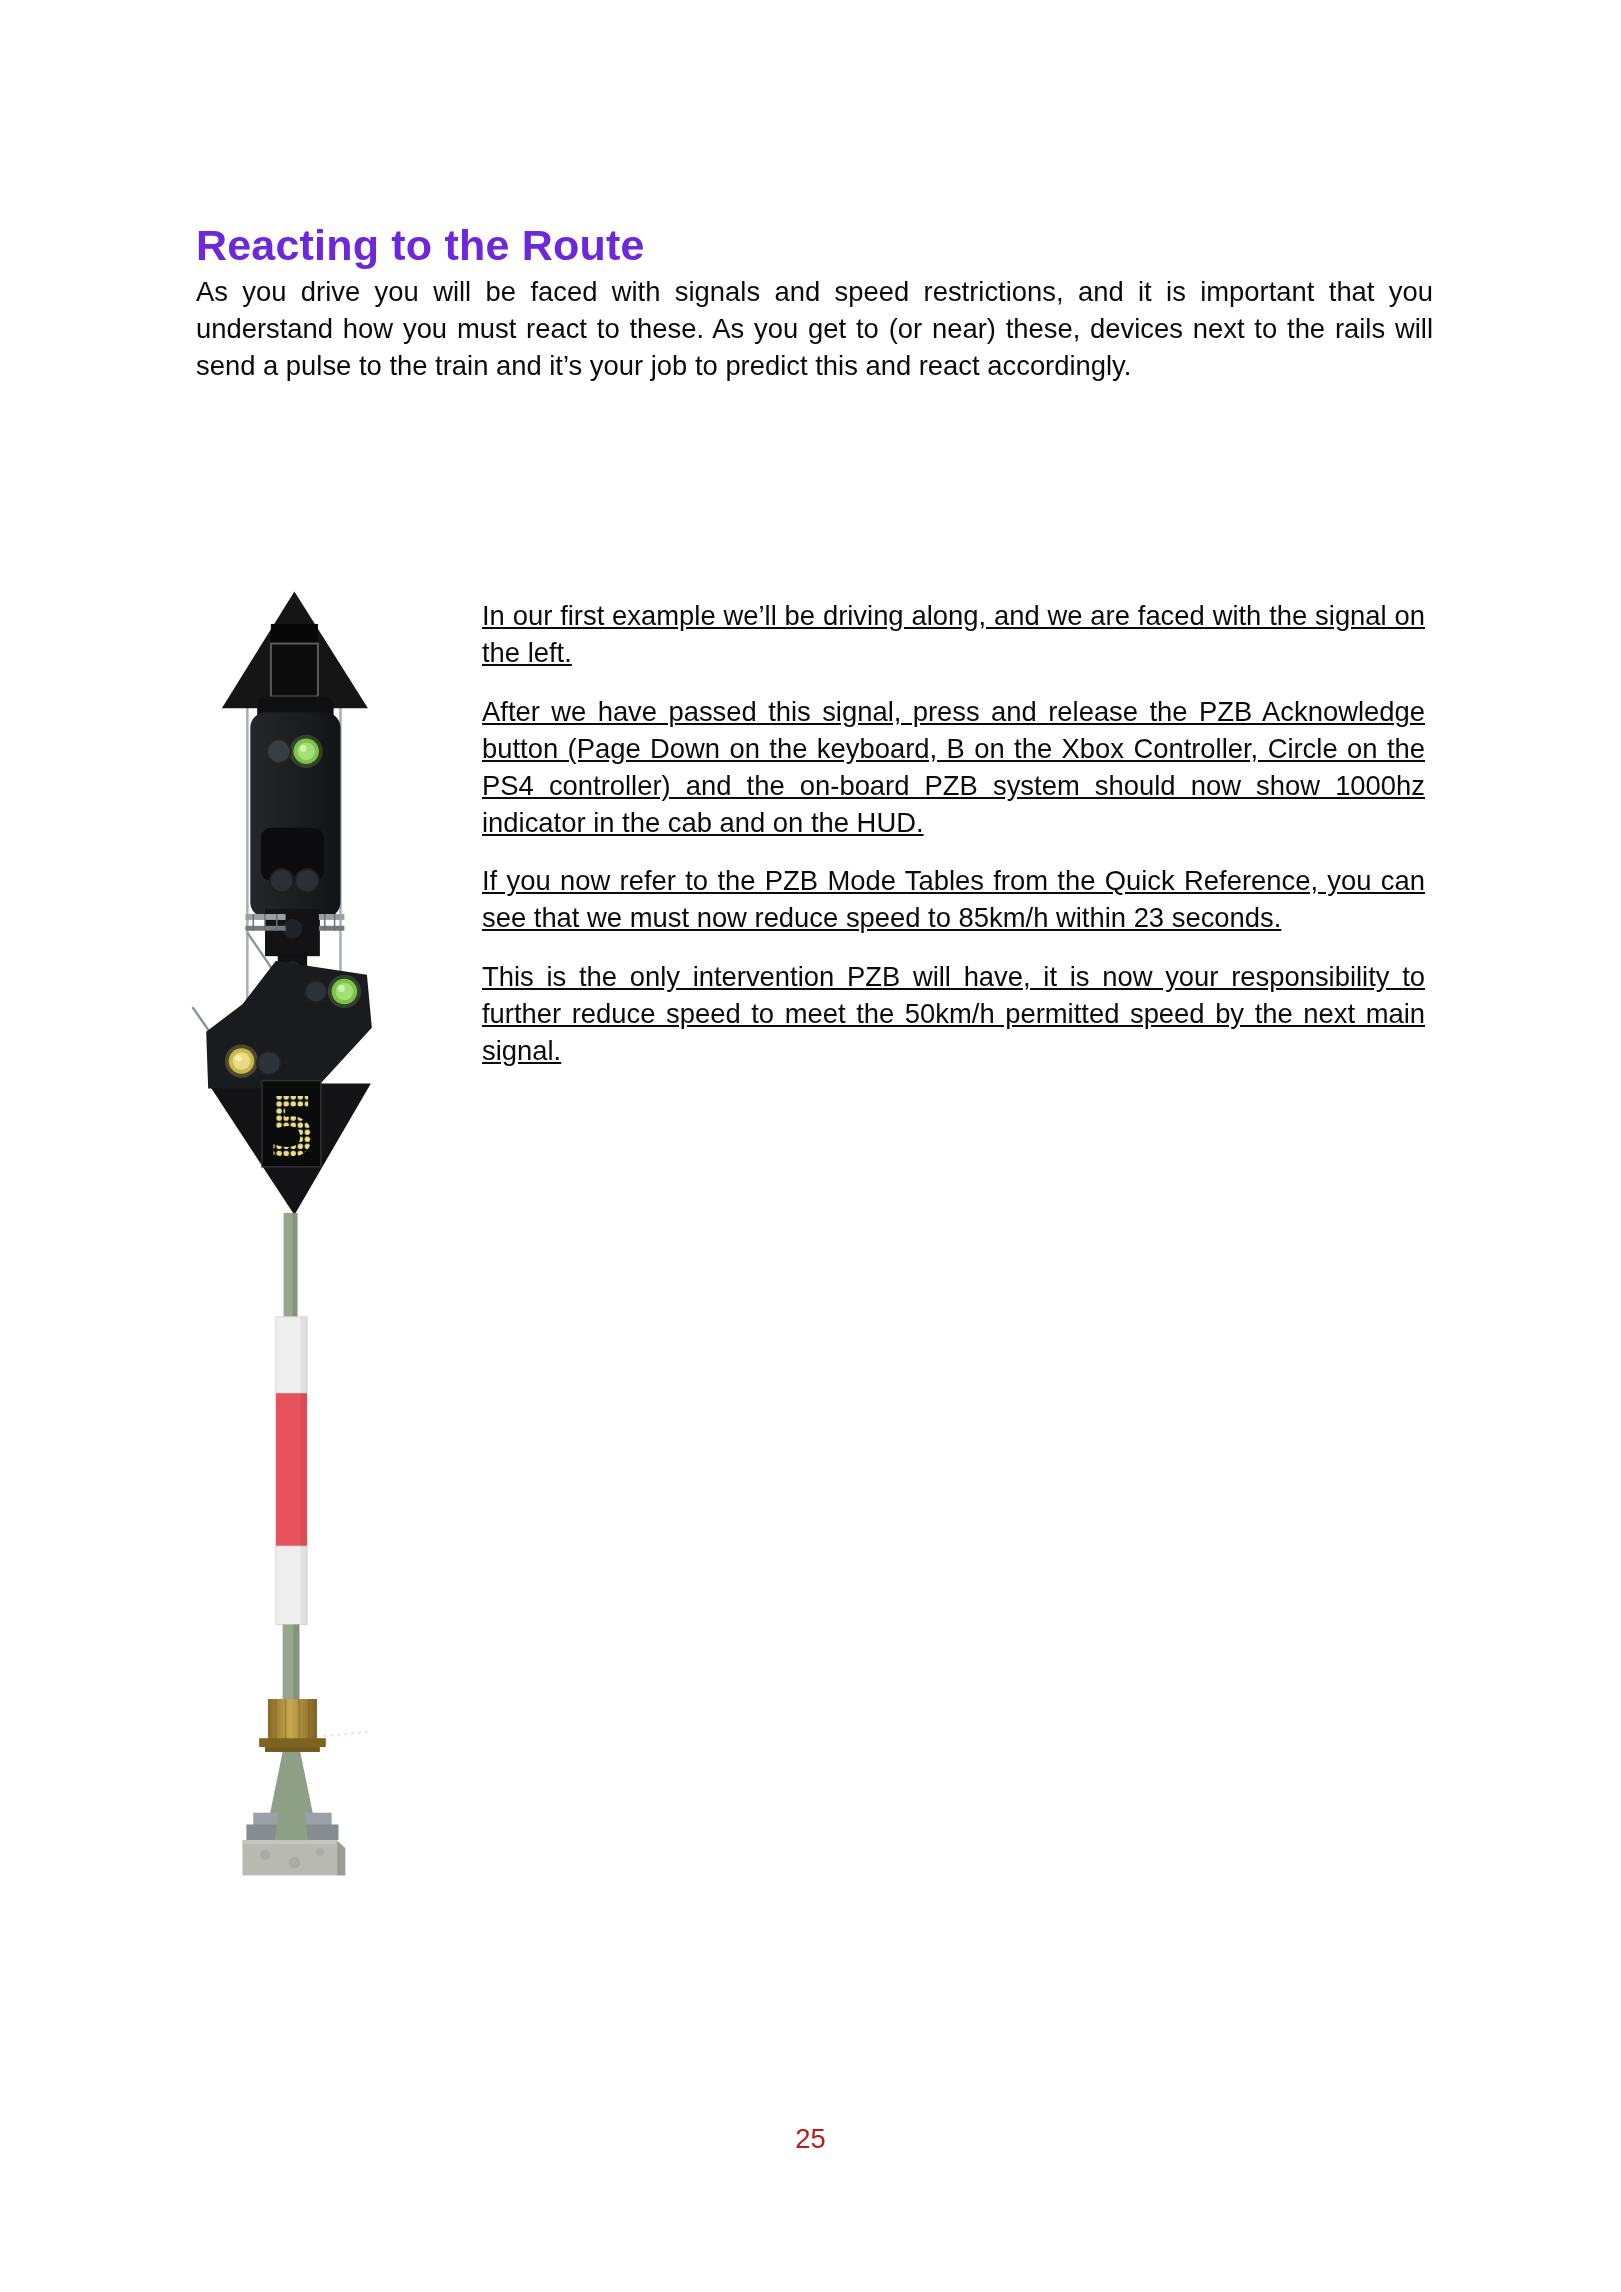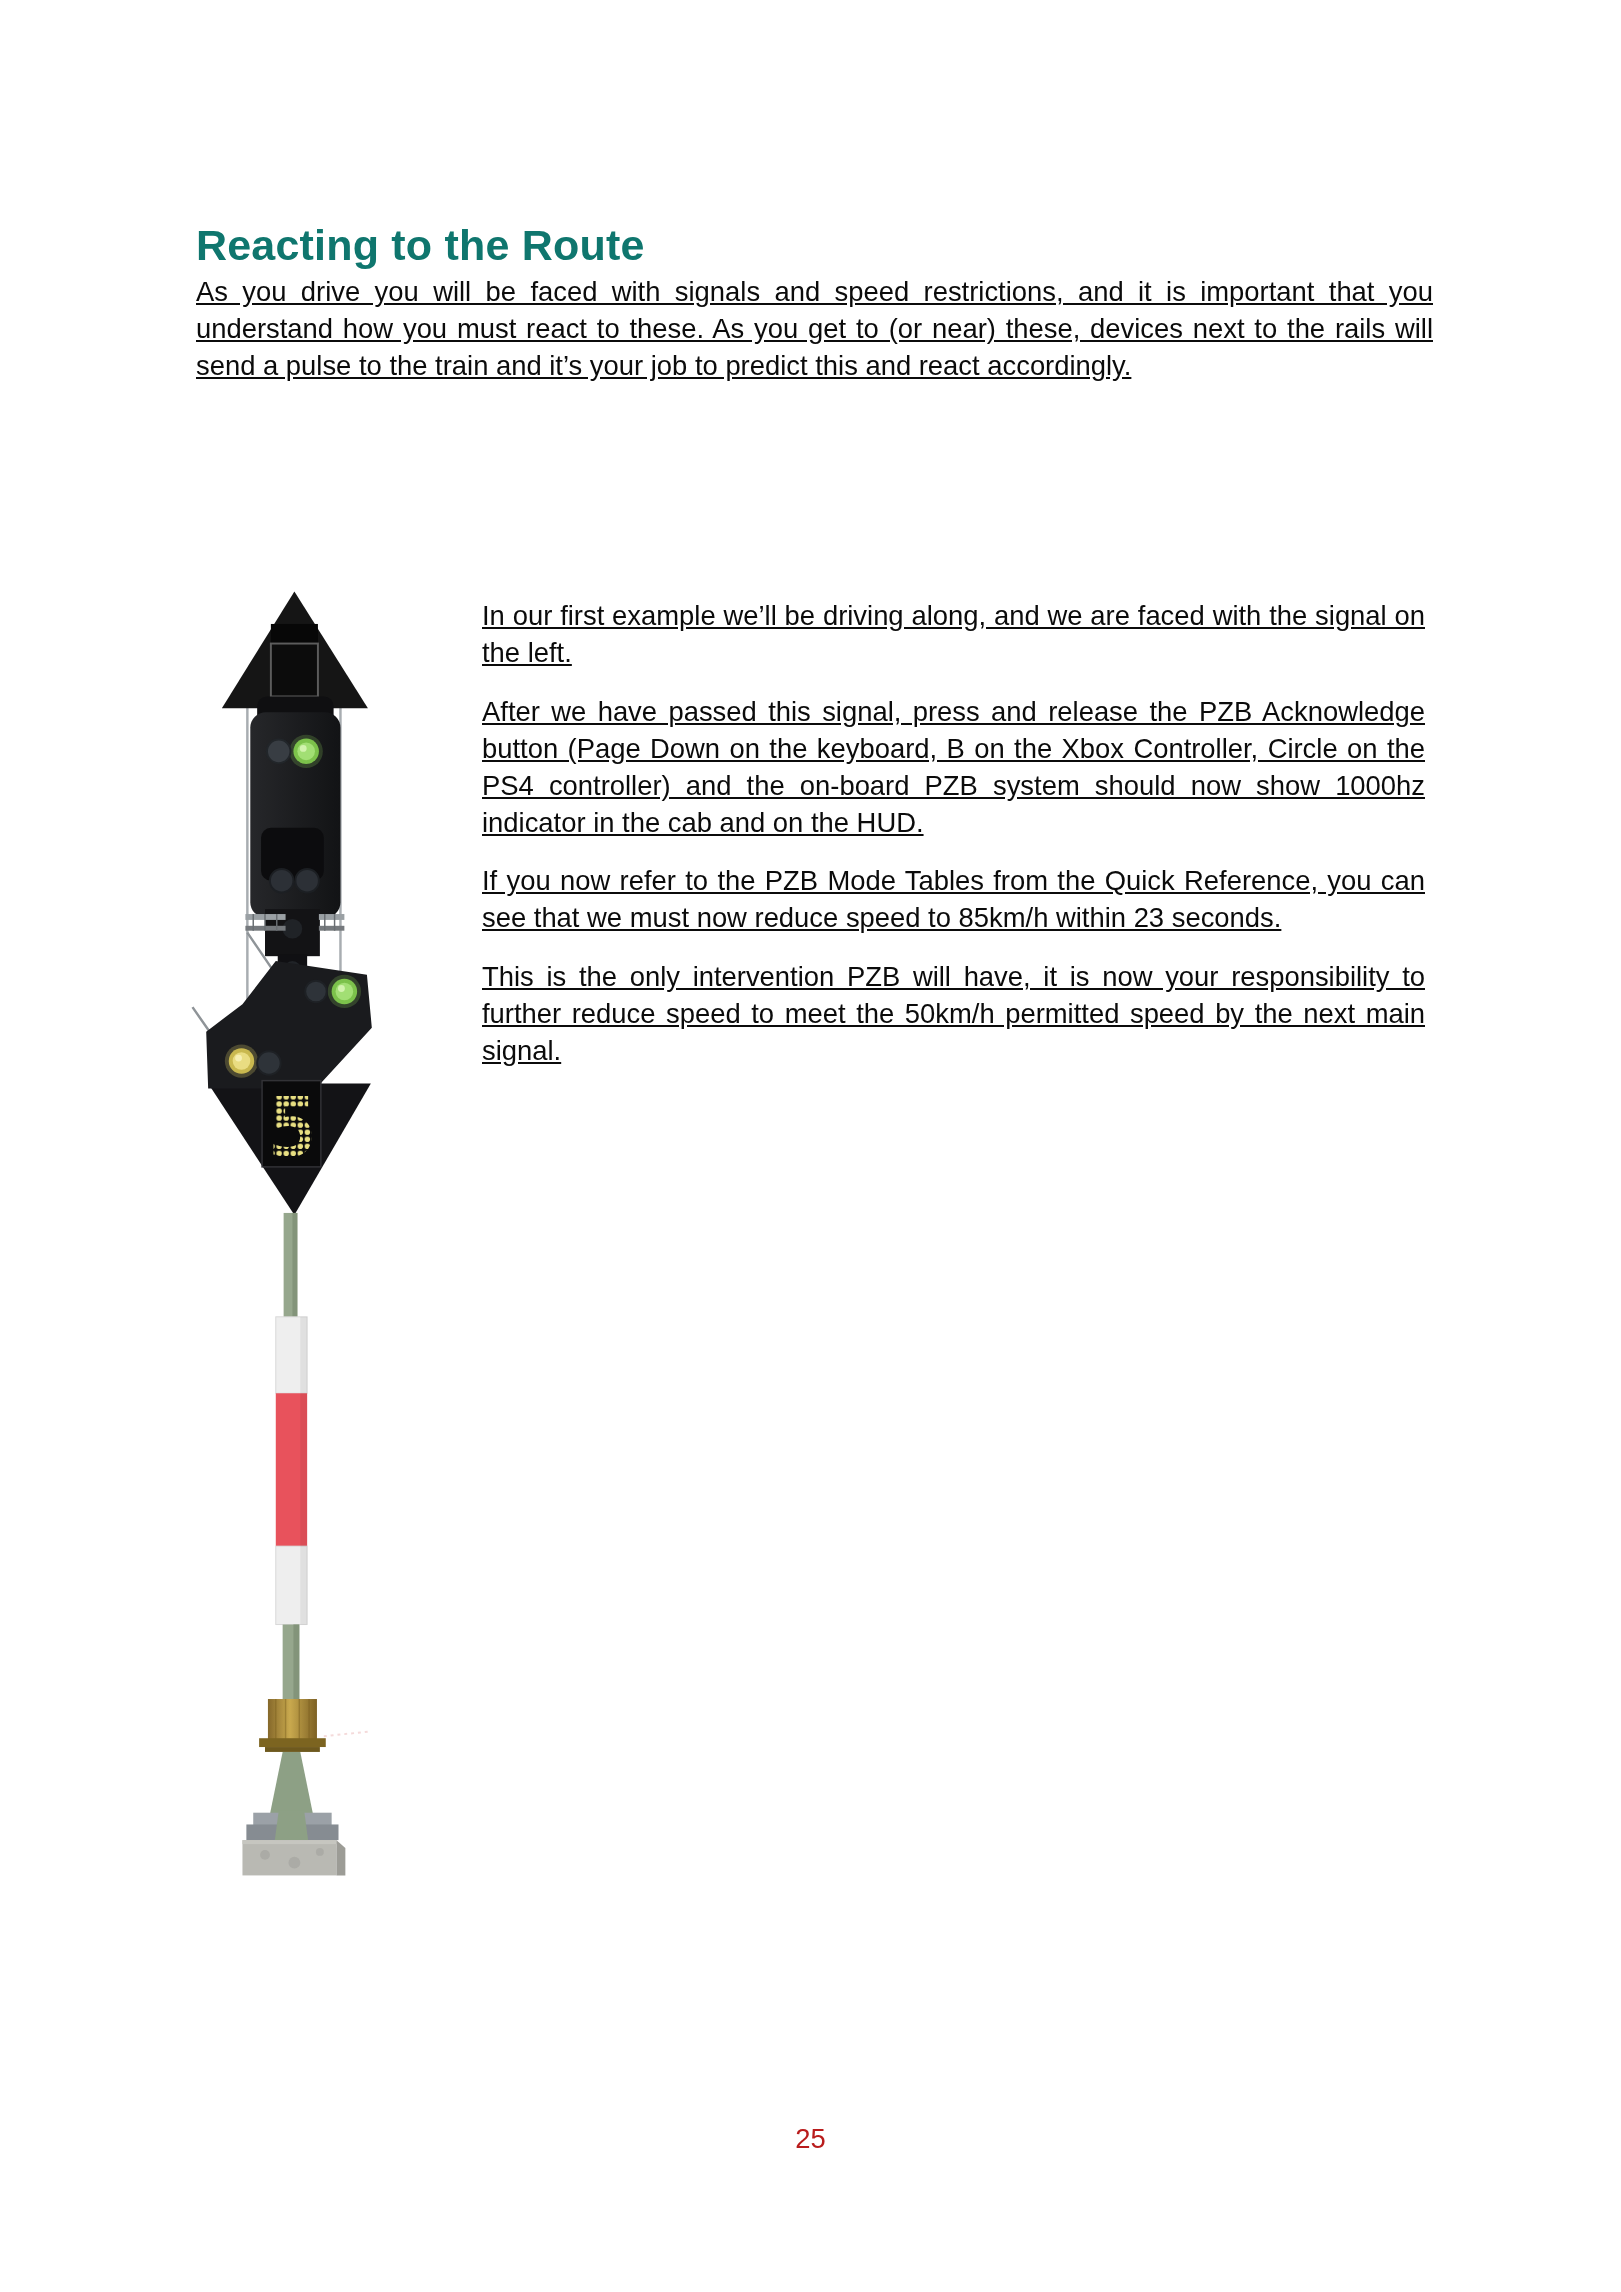--- a/index.html
+++ b/index.html
@@ -7,28 +7,28 @@
     position:relative;
     width:1621px;height:2293px;
     background:#ffffff;
     font-family:"Liberation Sans","DejaVu Sans",sans-serif;
     color:#0b0b0b;
     overflow:hidden;
   }
   .page-title{
     position:absolute;left:196px;top:192px;
     font-size:43px;font-weight:bold;line-height:1.15;
-    letter-spacing:0.2px;color:#0f766e;
+    letter-spacing:0.2px;color:#6d28d9;
   }
   .intro{
     position:absolute;left:196px;top:273px;width:1237px;
     font-size:27.4px;line-height:37px;
     text-align:justify;
   }
-  .intro p{margin:0 0 27.4px 0;text-decoration:underline;}
+  .intro p{margin:0 0 27.4px 0;}
   .example-col{
     position:absolute;left:482px;top:597px;width:943px;
     font-size:27.4px;line-height:37px;
     text-align:justify;
     text-decoration:underline;
   }
   .example-col p{margin:0 0 21.6px 0;}
   .signal-svg{
     position:absolute;left:167px;top:568px;width:245px;height:1333px;
   }

